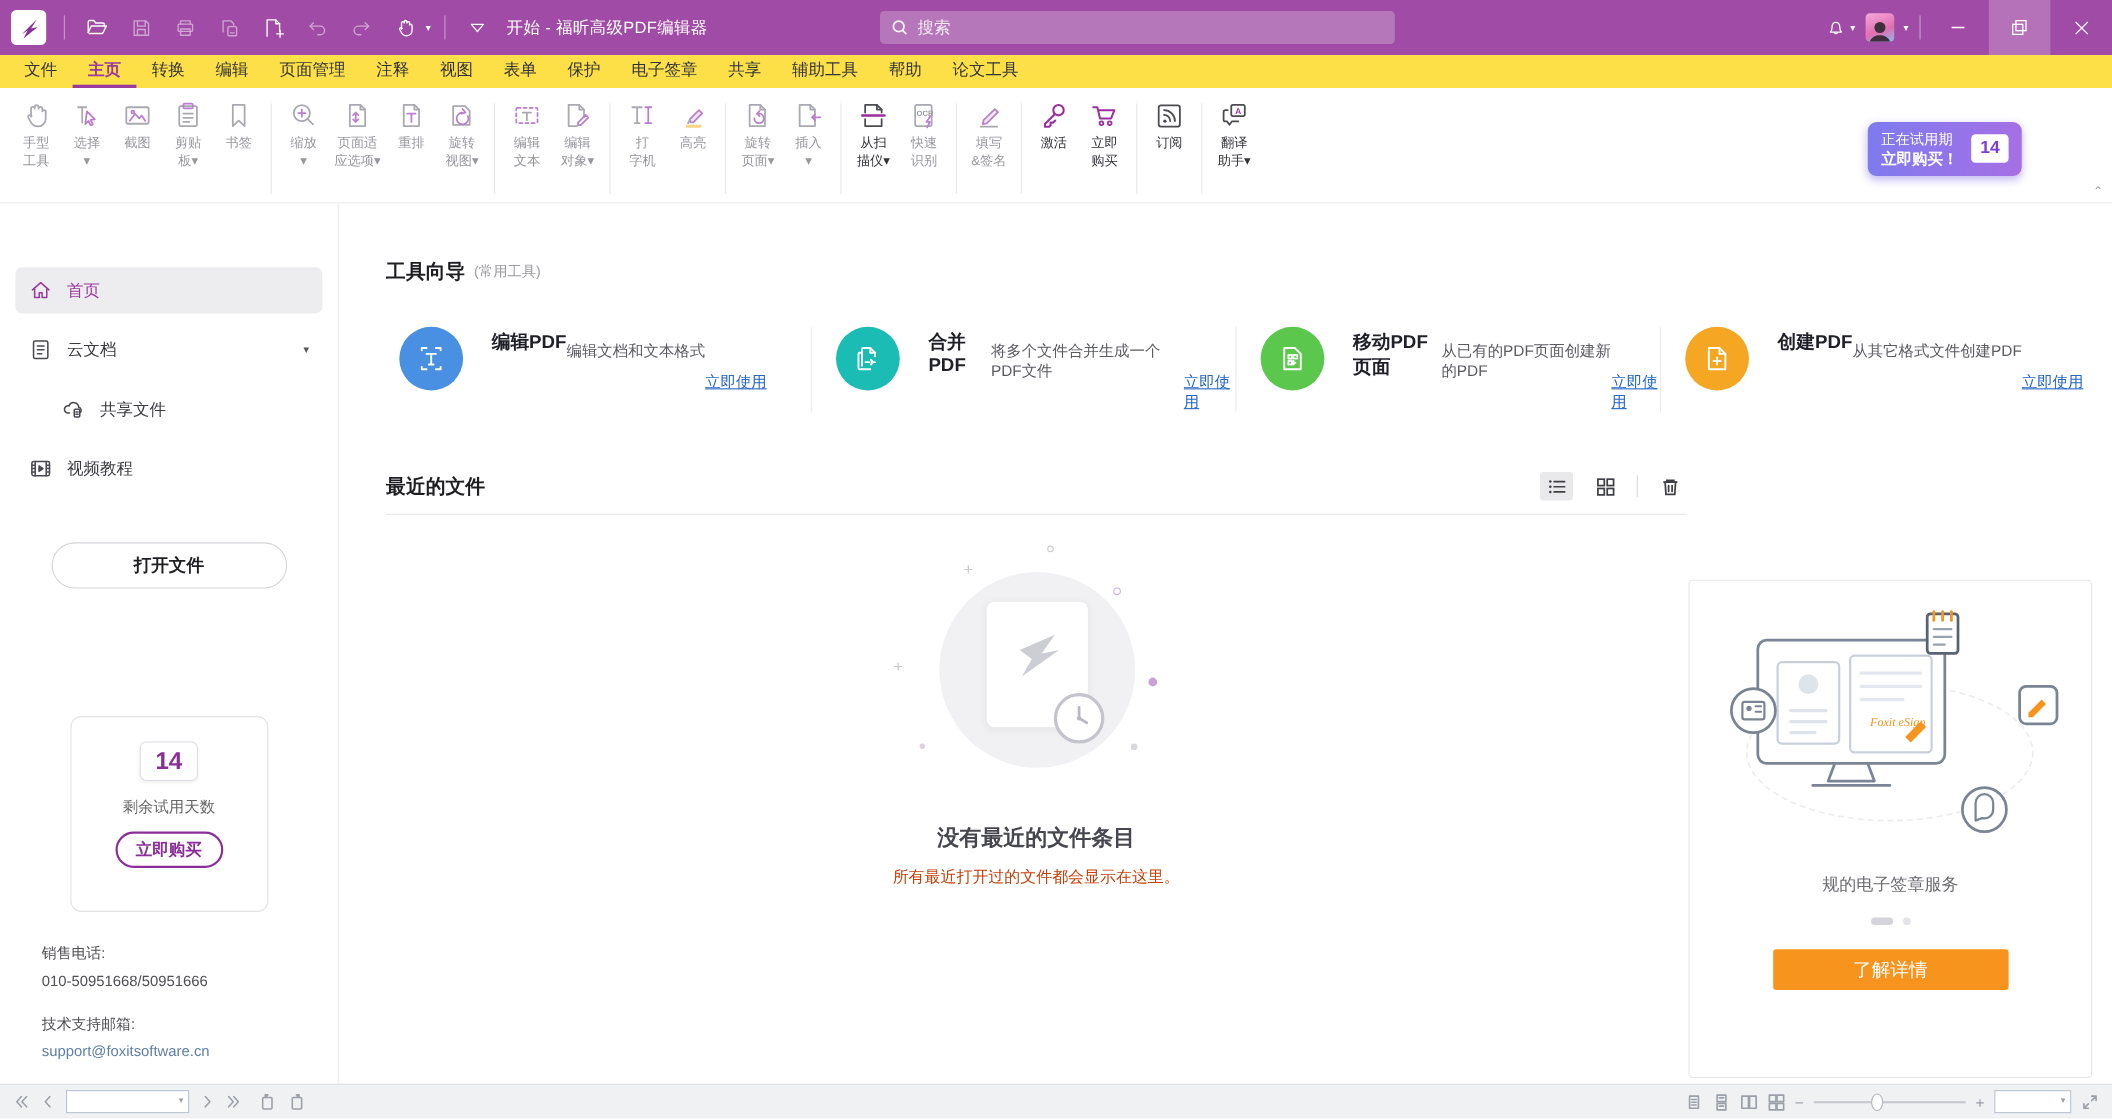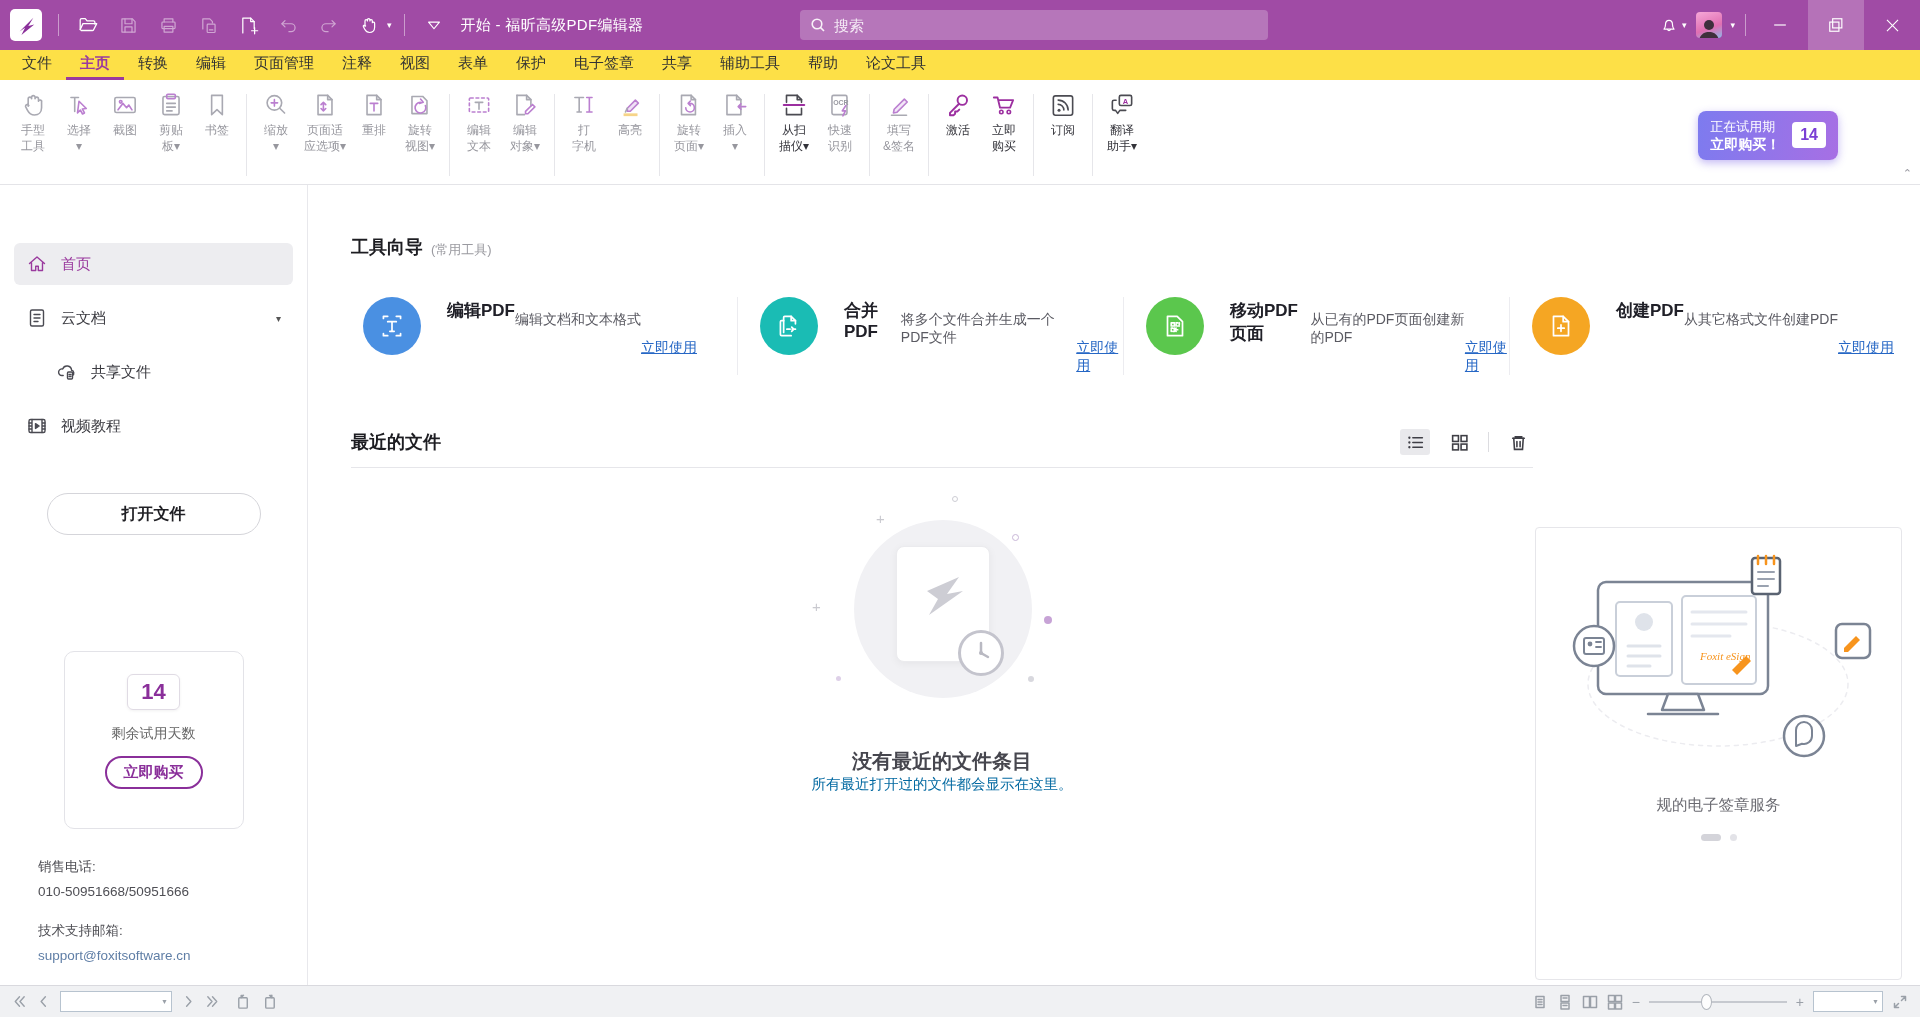--- a/index.html
+++ b/index.html
@@ -59,21 +59,21 @@
   .trial-card { margin:116px auto 0 auto; width:180px; height:178px; border:1px solid #e3e3e8; border-radius:10px; text-align:center; padding-top:22px; background:#fff; }
   .days-box { display:inline-block; border:1px solid #e0dbe4; border-radius:6px; padding:4px 13px; color:#8a2f9a; font-size:22px; font-weight:bold; box-shadow:0 1px 3px rgba(0,0,0,.06); }
   .days-label { margin-top:15px; font-size:14px; color:#666; }
   .buy-pill { display:inline-block; margin-top:13px; border:2px solid #8a2f9a; color:#8a2f9a; border-radius:17px; padding:5px 17px; font-size:15px; font-weight:bold; background:#fff; font-family:inherit; }
   .contact { margin-top:26px; padding-left:38px; font-size:13.5px; color:#4f4f55; line-height:1.85; }
   .contact .email { color:#5f7ea6; }
   .contact .gap { height:14px; }
 
   
   .content { flex:1; position:relative; padding:50px 0 0 43px; background:#fff; min-width:0; }
-  .sect-title-row { display:flex; align-items:flex-end; gap:8px; }
+  .sect-title-row { display:flex; align-items:center; gap:8px; }
   .sect-title { font-size:18px; font-weight:bold; color:#1d1d22; }
   .sect-sub { font-size:13px; color:#9a9aa0; }
   .cards { display:flex; margin-top:38px; }
   .card { width:386px; display:flex; padding-left:22px; }
   .card:first-child { padding-left:12px; }
   .card + .card { border-left:1px solid #ececf0; }
   .card-icon { width:58px; height:58px; border-radius:50%; flex:none; display:flex; align-items:center; justify-content:center; }
   .card-icon svg { fill:none; stroke:#fff; stroke-width:1.6; stroke-linecap:round; stroke-linejoin:round; }
   .c-blue { background:#4a90e2; } .c-teal { background:#1abcb4; } .c-green { background:#5bc74d; } .c-orange { background:#f5a623; }
   .card-body { margin-left:26px; display:flex; flex-direction:row; }
@@ -91,21 +91,21 @@
   .vc-sep { width:1px; height:20px; background:#dcdce0; }
   .recent-rule { margin-top:12px; border-bottom:1px solid #e6e6ea; }
   .empty { text-align:center; padding-top:26px; }
   .illus-wrap { position:relative; width:280px; height:238px; margin:0 auto; }
   .big-circle { position:absolute; left:52px; top:26px; width:178px; height:178px; border-radius:50%; background:#f1f1f4; }
   .doc-shape { position:absolute; left:94px; top:52px; width:94px; height:116px; background:#fff; border:1px solid #ebebee; border-radius:8px; box-shadow:0 2px 8px rgba(0,0,0,.05); }
   .clockface { position:absolute; left:156px; top:136px; width:46px; height:46px; border-radius:50%; background:#fff; border:3px solid #c4c4cd; }
   .deco { position:absolute; color:#c9c9cf; font-size:15px; }
   .dot { position:absolute; border-radius:50%; }
   .empty-title { margin-top:16px; font-size:20px; font-weight:600; color:#46464e; }
-  .empty-hint { font-size:14.5px; color:#0369a1; }
+  .empty-hint { margin-top:13px; font-size:14.5px; color:#c2410c; }
 
   
   .promo { position:absolute; right:18px; top:342px; width:367px; height:453px; border:1px solid #e6e6ea; border-radius:4px; background:#fff; }
   .promo-illus { position:relative; height:236px; margin-top:26px; }
   .promo-illus svg { position:absolute; left:0; top:0; }
   .promo-text { text-align:center; font-size:15.5px; color:#6b6b72; line-height:1.65; margin-top:2px; }
   .promo-dots { display:flex; justify-content:center; align-items:center; gap:9px; margin-top:16px; }
   .pd-pill { width:20px; height:7px; border-radius:4px; background:#d4d4da; }
   .pd-dot { width:7px; height:7px; border-radius:50%; background:#e3e3e8; }
   .promo-btn { display:block; margin:22px auto 0 auto; width:214px; height:37px; background:#f7941d; border:none; border-radius:3px; color:#fff; font-size:17px; font-family:inherit; }
@@ -741,20 +741,21 @@
             <path d="M260 176a8 8 0 0 1 16 0v6a8 8 0 0 1-10 7.7L260 192z" stroke="#7b8494" stroke-width="2" fill="none"></path>
           </svg>
         </div>
         <div class="promo-text">
           <div>规的电子签章服务</div>
         </div>
         <div class="promo-dots">
           <span class="pd-pill"></span>
           <span class="pd-dot"></span>
         </div>
+        <button class="promo-btn">了解详情</button>
       </aside>
 
     </div>
   </div>
 
   <div class="statusbar">
     <span class="sb-btn">
       <svg width="15" height="15" viewBox="0 0 16 16">
           <path d="M8 3L3.5 8 8 13M13 3L8.5 8l4.5 5"></path>
         </svg>

